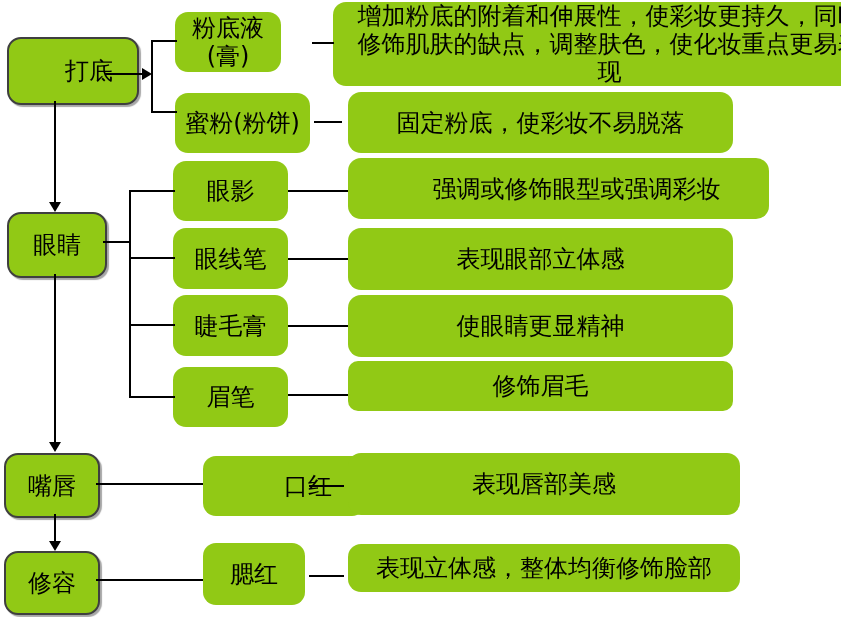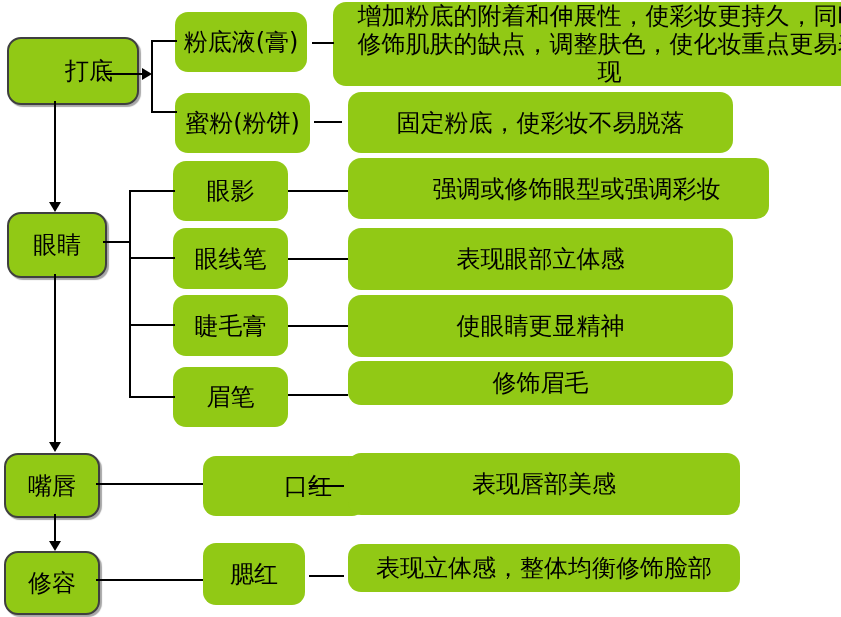--- a/index.html
+++ b/index.html
@@ -25,36 +25,36 @@
   .arrow-down{position:absolute;width:0;height:0;
     border-top:10px solid #000;border-left:6px solid transparent;border-right:6px solid transparent;}
 
   
   #s0{left:7px;top:37px;width:96px;height:64px;padding-left:32px;}
   #s1{left:7px;top:212px;width:96px;height:62px;}
   #s2{left:4px;top:453px;width:92px;height:61px;border-radius:14px;}
   #s3{left:4px;top:551px;width:92px;height:60px;}
 
   
-  #p0{left:175px;top:12px;width:132px;height:60px;text-align:right;}
+  #p0{left:175px;top:12px;width:106px;height:60px;}
   #p1{left:175px;top:93px;width:135px;height:60px;}
   #p2{left:173px;top:161px;width:115px;height:60px;}
   #p3{left:173px;top:228px;width:115px;height:61px;}
   #p4{left:173px;top:295px;width:115px;height:61px;}
   #p5{left:173px;top:367px;width:115px;height:60px;}
   #p6{left:203px;top:456px;width:114px;height:60px;padding-left:48px;}
   #p7{left:203px;top:543px;width:102px;height:62px;}
 
   
   #d0{left:333px;top:2px;width:505px;height:84px;}
   #d1{left:348px;top:92px;width:385px;height:61px;}
   #d2{left:348px;top:158px;width:385px;height:61px;padding-left:36px;}
   #d3{left:348px;top:228px;width:385px;height:62px;}
   #d4{left:348px;top:295px;width:385px;height:62px;}
-  #d5{left:348px;top:361px;width:385px;height:44px;}
+  #d5{left:348px;top:361px;width:385px;height:50px;border-radius:10px;}
   #d6{left:348px;top:453px;width:392px;height:62px;}
   #d7{left:348px;top:544px;width:392px;height:48px;}
 
   
   #c-a1-line{left:105px;top:73px;width:38px;}
   #c-a1-head{left:142px;top:68px;}
   #c-b1-v{left:151px;top:40px;height:73px;}
   #c-b1-t{left:151px;top:40px;width:26px;}
   #c-b1-b{left:151px;top:111px;width:26px;}
   #c-dash1{left:312px;top:42px;width:22px;}

